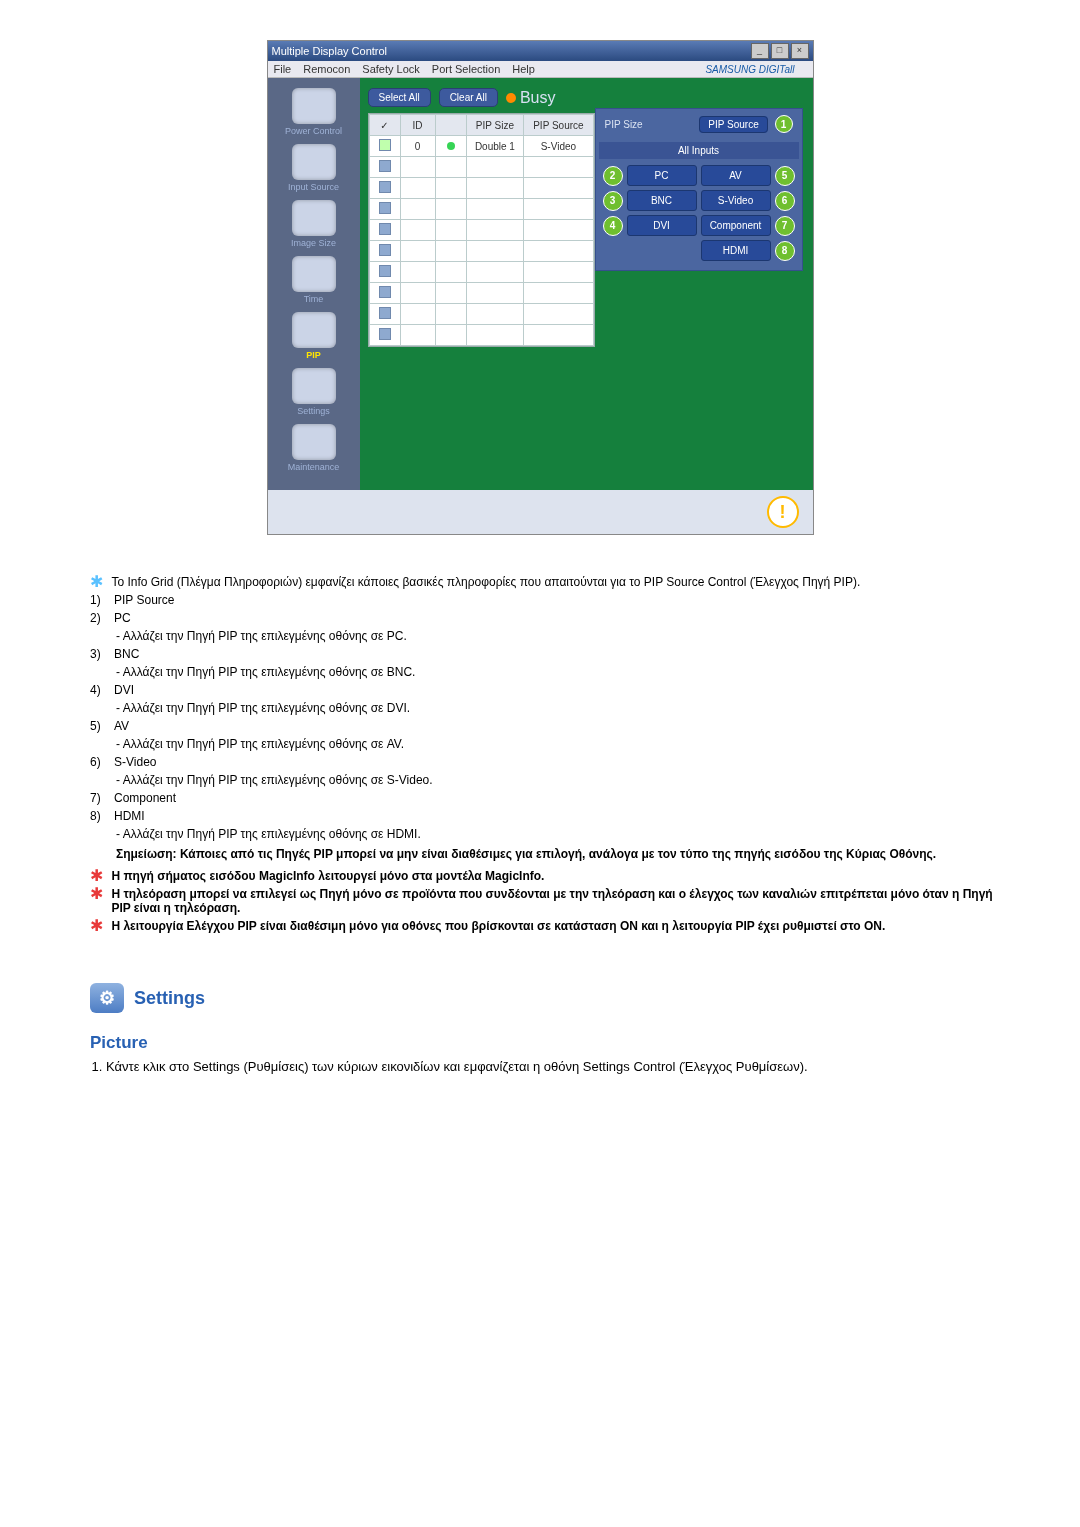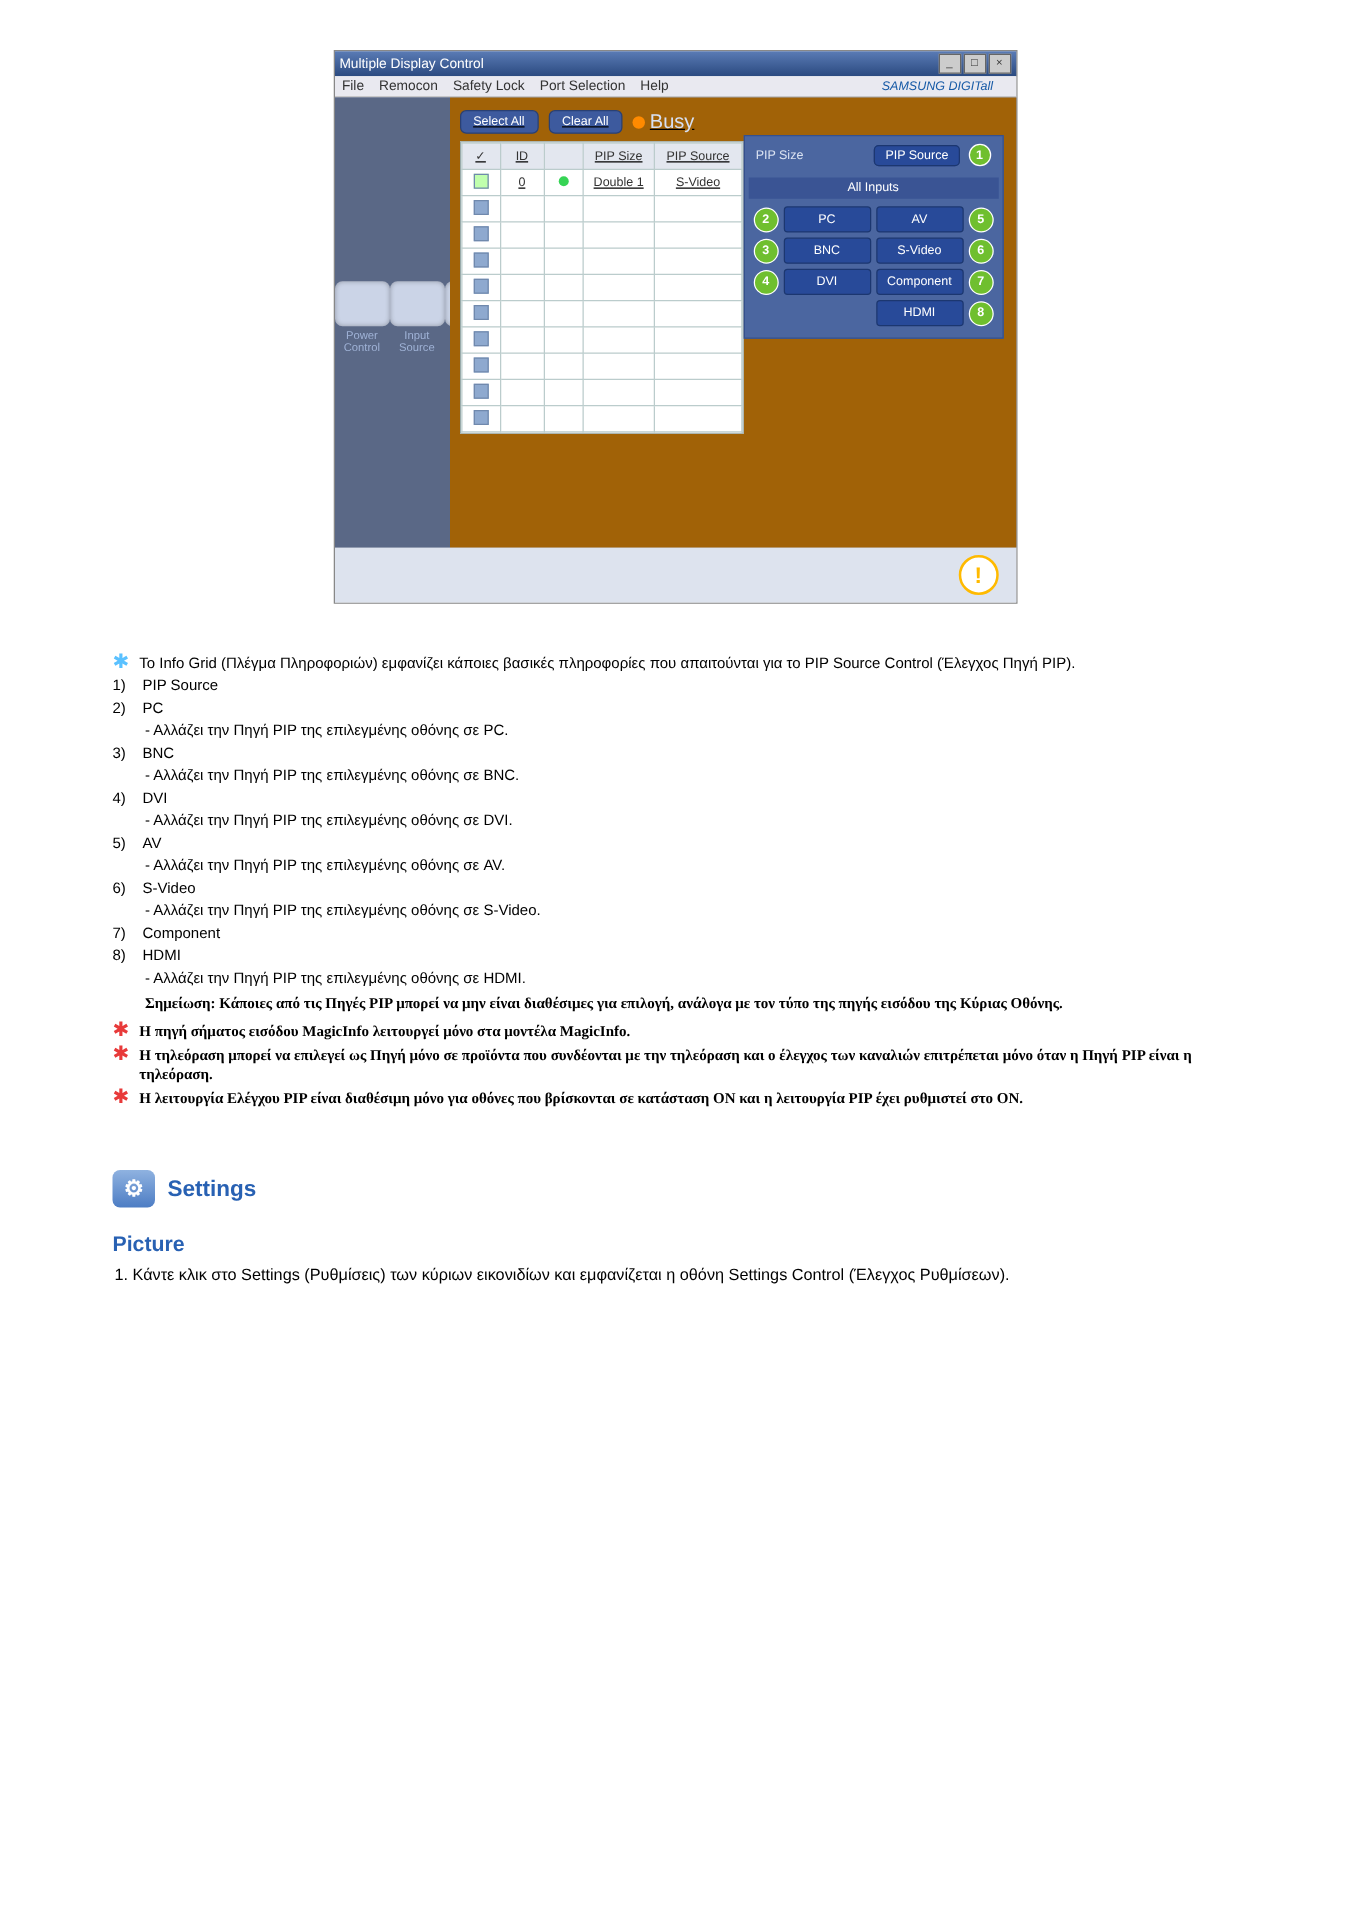--- a/index.html
+++ b/index.html
@@ -54,44 +54,43 @@
   .app-body {
     display: flex;
     background: #6e7a97;
     min-height: 360px;
   }
   .sidebar {
     width: 92px;
     background: #5a6886;
     padding: 10px 0;
     display: flex;
-    flex-direction: row;
+    flex-direction: column;
     align-items: center;
   }
   .sidebar-item {
     width: 70px;
     text-align: center;
     color: #9fb2d6;
     font-size: 9px;
     margin-bottom: 8px;
   }
   .sidebar-item .icon {
     width: 44px;
     height: 36px;
     margin: 0 auto 2px;
     border-radius: 6px;
     background: #cbd4e7;
     box-shadow: inset 0 0 4px rgba(0,0,0,.3);
   }
   .sidebar-item.pip { color: #ffe400; font-weight:bold; }
   .main-area {
     flex: 1;
-    background: #a16207;
+    background: #15803d;
     position: relative;
-    text-decoration: underline;
   }
   .toolbar {
     display: flex;
     align-items: center;
     gap: 8px;
     padding: 10px 8px 6px;
   }
   .tbtn {
     background: #3d5a9e;
     color: #fff;
@@ -196,21 +195,21 @@
   
   .doc { margin: 0 auto; width: 920px; padding: 0 20px;}
   .star-line, .li-line { display:flex; gap:8px; margin:4px 0;}
   .star {
     color:#5ac1ff;
     font-size:16px; line-height:14px;
   }
   .star.red { color:#e83a3a;}
   .num { width:16px; flex-shrink:0;}
   .sub { margin-left: 26px;}
-  .bold { font-weight: bold; font-family: Liberation Serif, serif; }
+  .bold { font-weight: bold; }
   h2.section-title {
     color:#2861b3;
     font-size:18px;
     margin:50px 0 8px;
     display:flex;align-items:center;gap:10px;
   }
   .section-icon { width:34px;height:30px;border-radius:6px;
     background:linear-gradient(#8fb2e0,#4d7dc4);
     display:flex;align-items:center;justify-content:center;
     color:#fff;font-weight:bold;

